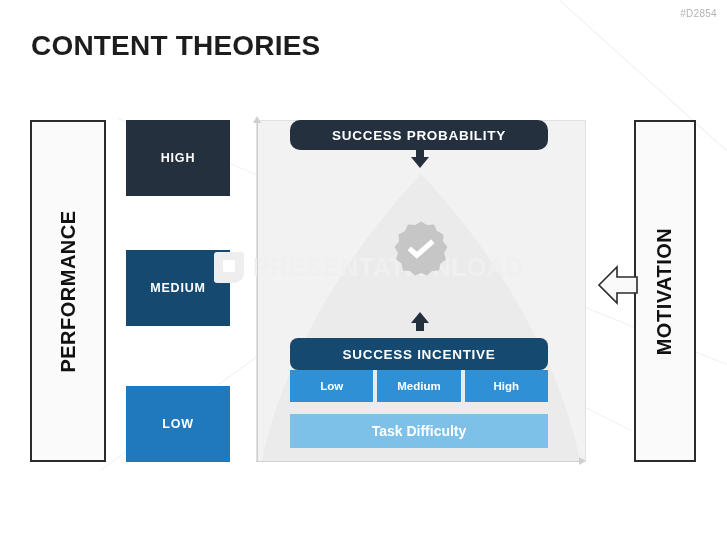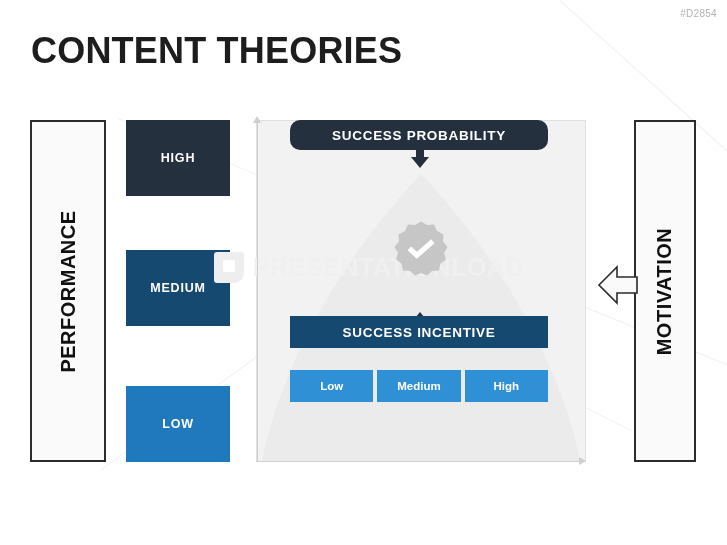--- a/index.html
+++ b/index.html
@@ -16,21 +16,21 @@
   }
 
   
   #doc-id {
     position: absolute; top: 8px; right: 10px;
     font-size: 10px; color: #b3b3b3;
     letter-spacing: .3px;
   }
   #page-title {
     position: absolute; left: 31px; top: 30px;
-    font-size: 36px; font-weight: 700;
+    font-size: 28px; font-weight: 700;
     letter-spacing: .2px;
     color: #1d1d1d;
   }
   #page-subtitle {
     position: absolute; left: 32px; top: 76px;
     font-size: 14.5px; color: #808080;
     font-weight: 400;
   }
 
   
@@ -174,23 +174,23 @@
     width: 0; height: 0;
     border-left: 9px solid transparent;
     border-right: 9px solid transparent;
     border-bottom: 11px solid #25303f;
   }
   #arrow-up .stem {
     position: absolute; left: 5px; top: 10px; width: 8px; height: 9px;
     background: #25303f;
   }
   #success-incentive {
-    left: 290px; top: 316px; width: 258px; height: 32px;
+    left: 290px; top: 338px; width: 258px; height: 32px;
     background: #15496f;
-    font-size: 13.5px; font-weight: 700; letter-spacing: .7px;
+    font-size: 13.5px; font-weight: 700; letter-spacing: .7px; border-radius: 8px;
   }
   #difficulty-row {
     position: absolute; left: 290px; top: 370px;
     width: 258px; height: 32px;
     display: flex; gap: 4px; z-index: 4;
   }
   .difficulty-cell {
     flex: 1 1 0;
     background: #2f90d6;
     display: flex; align-items: center; justify-content: center;
@@ -302,20 +302,23 @@
       <span>Low</span>
     </div>
     <div class="difficulty-cell">
       <span>Medium</span>
     </div>
     <div class="difficulty-cell">
       <span>High</span>
     </div>
   </div>
 
+  <div class="bar" id="task-difficulty">
+    <span>Task Difficulty</span>
+  </div>
 
   <div id="motivation-panel">
     <div id="motivation-label">
       <span>MOTIVATION</span>
     </div>
   </div>
   <div id="motivation-arrow">
     <svg width="40" height="42" viewBox="0 0 40 42" xmlns="http://www.w3.org/2000/svg">
       <path d="M1,21 L19,3 L19,13 L39,13 L39,29 L19,29 L19,39 Z" fill="#fafafa" stroke="#2b2b2b" stroke-width="1.6" stroke-linejoin="miter"></path>
     </svg>

